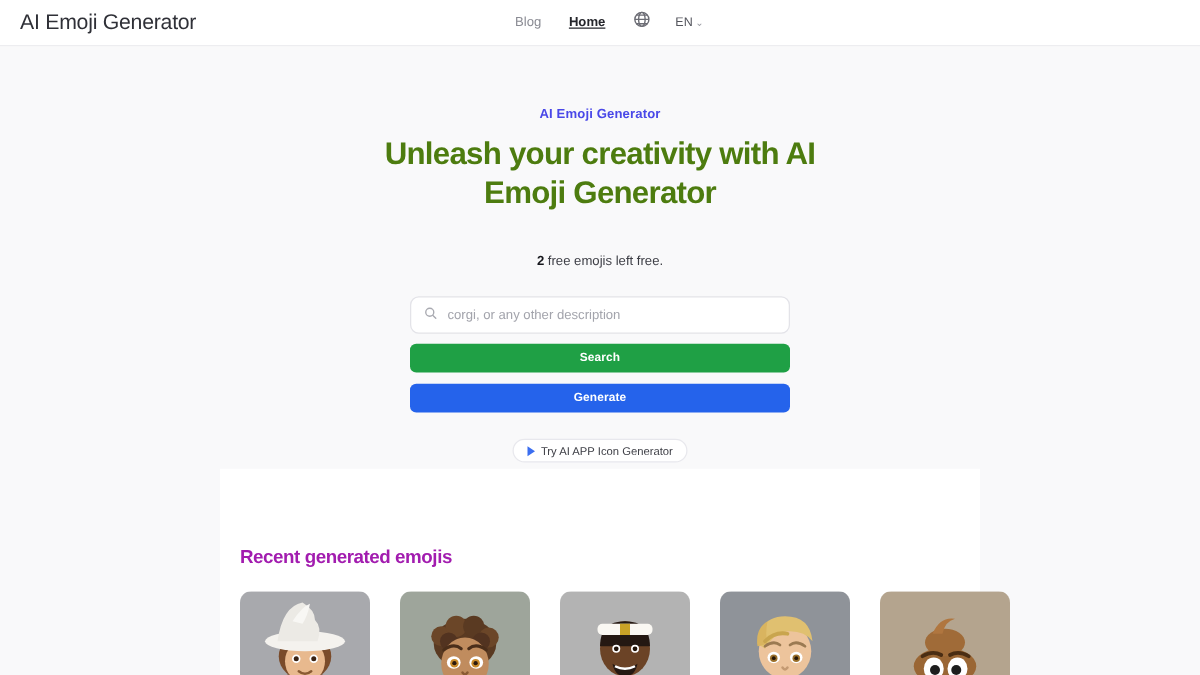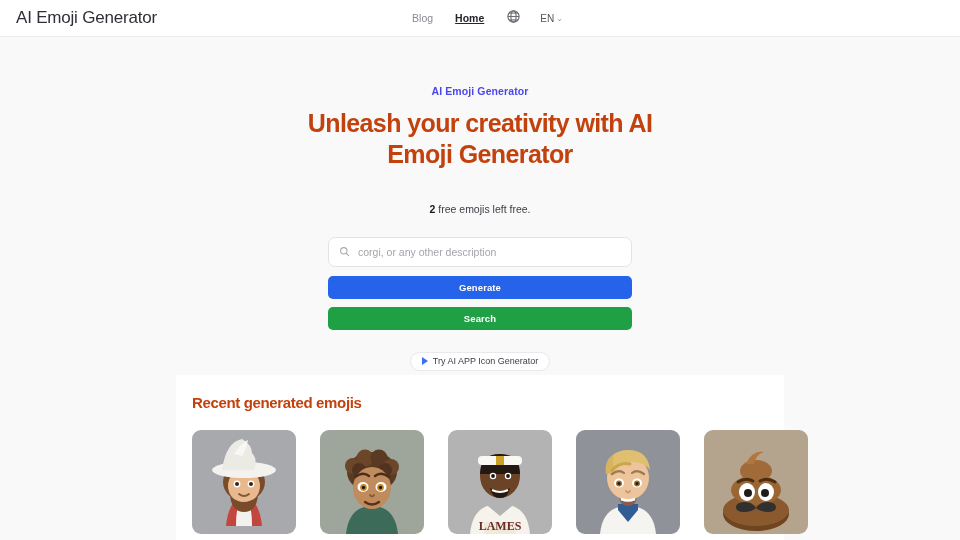--- a/index.html
+++ b/index.html
@@ -61,21 +61,21 @@
     font-weight: 700;
     color: #4a48e8;
     letter-spacing: 0.1px;
   }
   .headline {
     margin: 11px auto 0;
     width: 380px;
     font-size: 25px;
     line-height: 1.22;
     font-weight: 700;
-    color: #c2410c;
+    color: #4d7c0f;
     letter-spacing: -0.6px;
   }
   .quota {
     margin-top: 34px;
     font-size: 10.5px;
     color: #3d3e45;
   }
   .quota b { font-weight: 700; color: #16171c; }
 
   
@@ -144,24 +144,24 @@
   
   .panel {
     position: absolute;
     left: 176px;
     top: 375px;
     width: 608px;
     min-height: 200px;
     background: #ffffff;
   }
   .panel-title {
-    margin: 19px 0 0 16px;
+    margin: 62px 0 0 16px;
     font-size: 15px;
     font-weight: 700;
-    color: #c2410c;
+    color: #a21caf;
     letter-spacing: -0.35px;
   }
   .grid {
     display: flex;
     gap: 24px;
     margin: 19px 0 0 16px;
   }
   .card {
     width: 104px;
     height: 104px;
@@ -209,22 +209,22 @@
 <div class="form">
   <div class="search-box">
     <span>
       <svg width="11" height="11" viewBox="0 0 24 24" fill="none" stroke="#a9aab1" stroke-width="2.4" stroke-linecap="round">
         <circle cx="10.5" cy="10.5" r="7"></circle>
         <line x1="16" y1="16" x2="21" y2="21"></line>
       </svg>
     </span>
     <input class="search-input" type="text" placeholder="corgi, or any other description" style="">
   </div>
+  <button class="btn btn-search">Search</button>
   <button class="btn btn-generate">Generate</button>
-  <button class="btn btn-search">Search</button>
 </div>
 
 <div class="pill-wrap">
   <div class="pill">
     <span class="tri"></span>
     <span>Try AI APP Icon Generator</span>
   </div>
 </div>
 
 <div class="panel">

